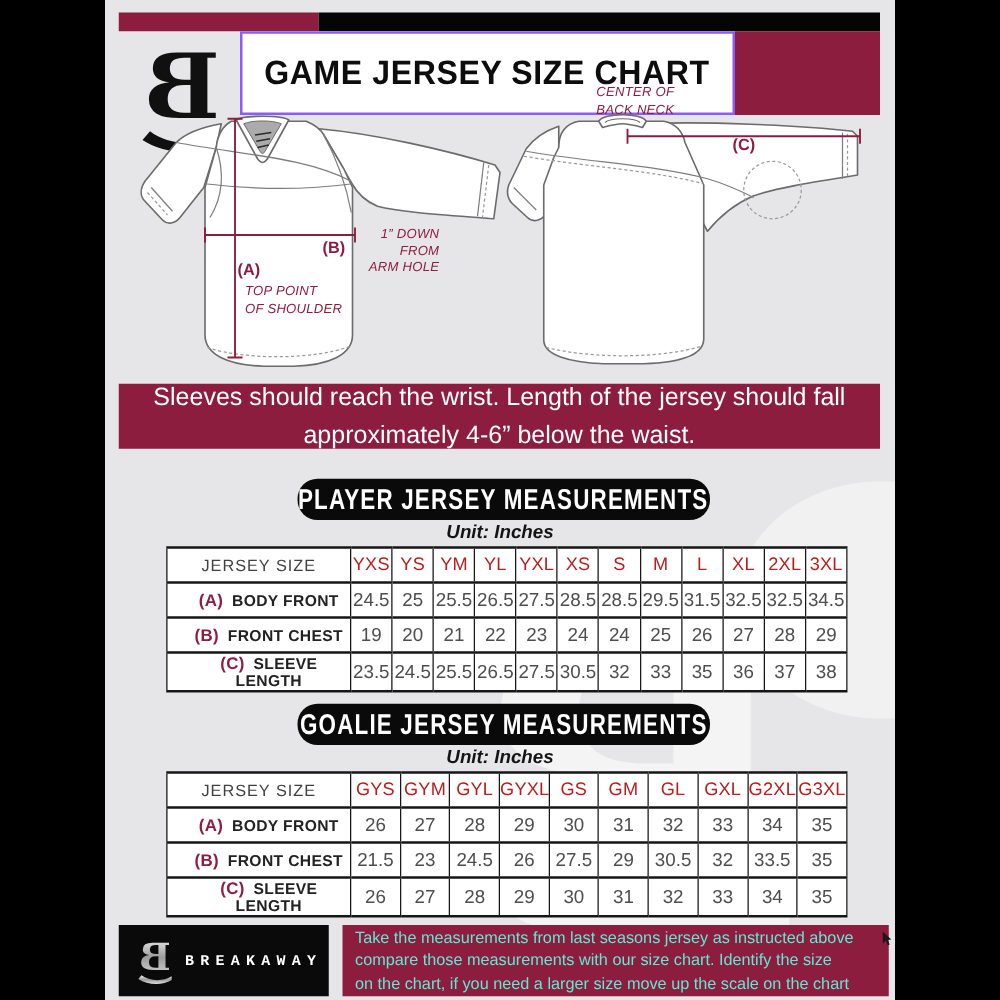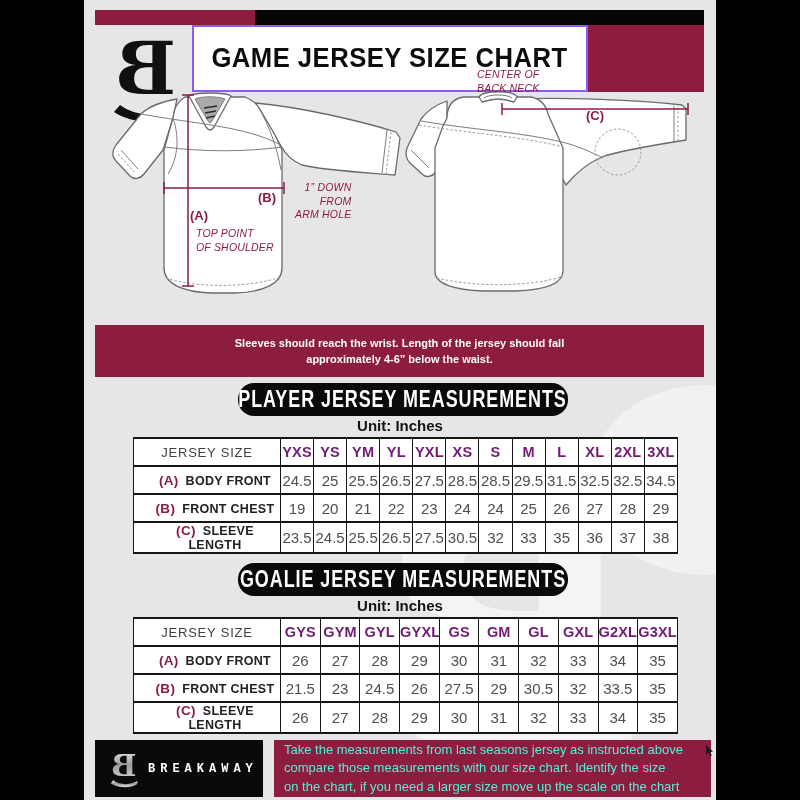--- a/index.html
+++ b/index.html
@@ -19,29 +19,29 @@
   .wm-b{font-family:"DejaVu Serif",serif;font-weight:900;font-size:330px;color:rgba(255,255,255,0.55);transform:scaleX(-1);line-height:1;}
   .wm-blob{background:rgba(255,255,255,0.45);border-radius:50%;}
   .z2{z-index:2;}
   
   .bar-maroon{left:95px;top:10px;width:160px;height:15px;background:var(--maroon);}
   .bar-black{left:255px;top:10px;width:449px;height:15px;background:#050505;}
   .title-box{left:192px;top:25px;width:396px;height:67px;background:#fff;border:2px solid #8b5cf6;display:flex;align-items:center;justify-content:center;}
   .title-box span{font-size:27px;font-weight:900;letter-spacing:.5px;color:#0d0d0d;transform:scaleX(.95);white-space:nowrap;}
   .title-maroon{left:588px;top:25px;width:116px;height:67px;background:var(--maroon);}
   
-  .notice{left:95px;top:325px;width:609px;height:52px;background:var(--maroon);color:#fff;display:flex;align-items:center;justify-content:center;text-align:center;font-size:11px;font-weight:700;line-height:1.5;}
+  .notice{left:95px;top:307px;width:609px;height:52px;background:var(--maroon);color:#fff;display:flex;align-items:center;justify-content:center;text-align:center;font-size:20px;font-weight:400;line-height:1.5;}
   
   .section-pill{left:238px;width:330px;height:33px;background:var(--ink);border-radius:16px;color:#fff;display:flex;align-items:center;justify-content:center;}
   .section-pill span{font-size:23px;font-weight:800;letter-spacing:1.2px;transform:scaleX(.78);white-space:nowrap;}
-  .unit{left:84px;width:632px;text-align:center;font-weight:700;font-size:15px;color:#141414;}
+  .unit{left:84px;width:632px;text-align:center;font-style:italic;font-weight:700;font-size:15px;color:#141414;}
   
   .size-table{border-collapse:collapse;table-layout:fixed;width:545px;background:transparent;}
   .size-table th,.size-table td{border:1.6px solid #161616;border-top-width:2.4px;border-bottom-width:2.4px;height:28px;text-align:center;vertical-align:middle;padding:0;background:#fff;}
-  .size-table thead th{font-size:14.5px;font-weight:700;color:#701a75;letter-spacing:.2px;}
+  .size-table thead th{font-size:14.5px;font-weight:400;color:#b91c1c;letter-spacing:.2px;}
   .size-table th.corner{font-size:13px;font-weight:400;letter-spacing:.8px;color:#404040;}
   .size-table th.rowlabel{font-size:12.5px;font-weight:700;letter-spacing:.3px;color:#222;padding-left:16px;}
   .size-table .tag{color:var(--maroon);font-weight:800;font-size:13.5px;margin-right:7px;}
   .size-table td{font-size:15px;font-weight:500;color:var(--numgray);}
   
   .dlabel{color:var(--maroon);font-style:italic;font-weight:400;font-size:10.5px;line-height:1.3;letter-spacing:.2px;}
   .dtag{color:var(--maroon);font-weight:800;font-size:13px;font-style:normal;}
   
   .footer-black{left:95px;top:740px;width:168px;height:57px;background:#0a0a0a;display:flex;align-items:center;padding-left:14px;gap:9px;}
   .footer-brand{color:#fff;font-size:12px;font-weight:700;letter-spacing:5px;font-family:Liberation Mono, monospace;}

